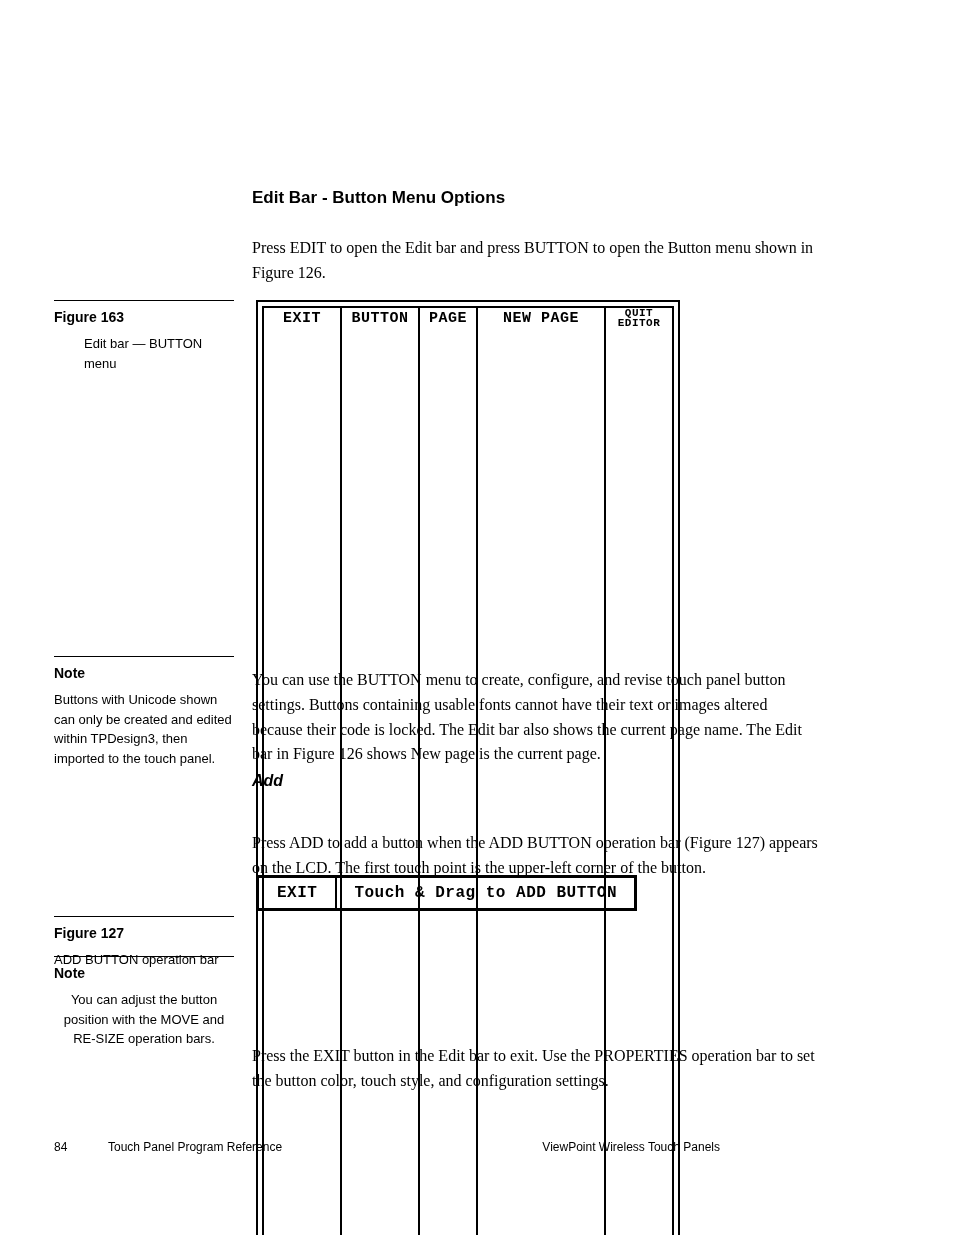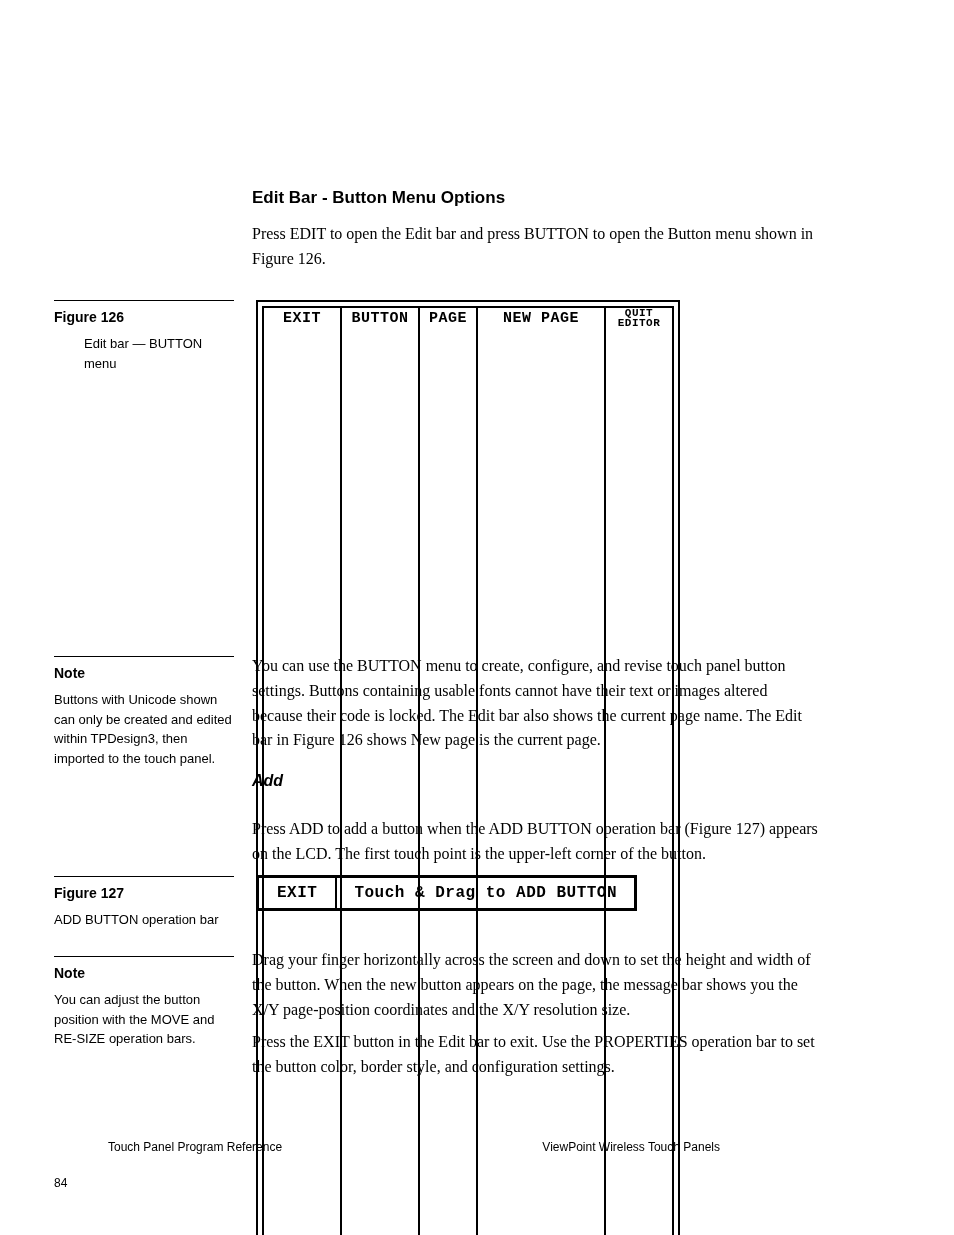--- a/index.html
+++ b/index.html
@@ -21,20 +21,21 @@
     top: 188px;
     font-weight: bold;
     font-size: 17px;
   }
   .body-text {
     position: absolute;
     left: 252px;
     width: 566px;
     font-size: 16px;
     line-height: 1.55;
+    margin-top: 14px;
   }
   .side-block {
     position: absolute;
     left: 54px;
     width: 180px;
     font-size: 13px;
     line-height: 1.5;
   }
   .side-title { font-weight: bold; font-size: 14px; }
   .side-rule {
@@ -97,36 +98,36 @@
     font-size: 16px;
   }
 
   .footer {
     position: absolute;
     left: 54px;
     right: 54px;
     bottom: 95px;
     font-size: 12px;
   }
-  .footer .pg { position:absolute; left:0;margin-top:36px; }
+  .footer .pg { position:absolute; left:0; }
   .footer .ref { position:absolute; left:54px; }
   .footer .product { position:absolute; right:0; }
 </style>
 </head>
 <body>
 
 <div class="page">
 
   <div class="section-heading sans">Edit Bar - Button Menu Options</div>
 
   <div class="body-text" style="top:222px;">Press EDIT to open the Edit bar and press BUTTON to open the Button menu shown in Figure 126.</div>
 
   <div class="side-block sans" style="top:300px;">
     <div class="side-rule"></div>
-    <div class="side-title">Figure 126</div>
+    <div class="side-title">Figure 163</div>
     <div style="margin-top:6px;margin-left:30px;">Edit bar — BUTTON menu</div>
   </div>
 
   <div class="fig126">
     <div class="toprow">
       <div class="cell exit">EXIT</div>
       <div class="cell button">BUTTON</div>
       <div class="cell page">PAGE</div>
       <div class="cell newpage">NEW PAGE</div>
       <div class="cell quit" style="white-space:pre;">QUIT
@@ -140,40 +141,39 @@
     <div class="side-title">Note</div>
     <div style="margin-top:6px;">Buttons with Unicode shown can only be created and edited within TPDesign3, then imported to the touch panel.</div>
   </div>
 
   <div class="body-text" style="top:654px;">You can use the BUTTON menu to create, configure, and revise touch panel button settings. Buttons containing usable fonts cannot have their text or images altered because their code is locked. The Edit bar also shows the current page name. The Edit bar in Figure 126 shows New page is the current page.</div>
 
   <div class="sub-heading sans" style="top:772px;">Add</div>
 
   <div class="body-text" style="top:817px;">Press ADD to add a button when the ADD BUTTON operation bar (Figure 127) appears on the LCD. The first touch point is the upper-left corner of the button.</div>
 
-  <div class="side-block sans" style="top:876px;">
+  <div class="side-block sans" style="top:916px;">
     <div class="side-rule"></div>
     <div class="side-title">Figure 127</div>
     <div style="margin-top:6px;">ADD BUTTON operation bar</div>
   </div>
 
   <div class="fig127">
     <div class="cell">EXIT</div>
     <div class="cell msg">Touch &amp; Drag to ADD BUTTON</div>
   </div>
 
   <div class="side-block sans" style="top:956px;">
     <div class="side-rule"></div>
     <div class="side-title">Note</div>
-    <div style="margin-top:6px;">You can adjust the button position with the MOVE and RE-SIZE operation bars.</div>
+    <div style="margin-top:6px;text-align:center;">You can adjust the button position with the MOVE and RE-SIZE operation bars.</div>
   </div>
 
-  <div class="body-text" style="top:948px;">Drag your finger horizontally across the screen and down to set the height and width of the button. When the new button appears on the page, the message bar shows you the X/Y page-position coordinates and the X/Y resolution size.</div>
 
-  <div class="body-text" style="top:1030px;">Press the EXIT button in the Edit bar to exit. Use the PROPERTIES operation bar to set the button color, border style, and configuration settings.</div>
+  <div class="body-text" style="top:1030px;">Press the EXIT button in the Edit bar to exit. Use the PROPERTIES operation bar to set the button color, touch style, and configuration settings.</div>
 
   <div class="footer sans">
     <span class="pg">84</span>
     <span class="ref">Touch Panel Program Reference</span>
     <span class="product">ViewPoint Wireless Touch Panels</span>
   </div>
 
 </div>
 
 </body></html>

